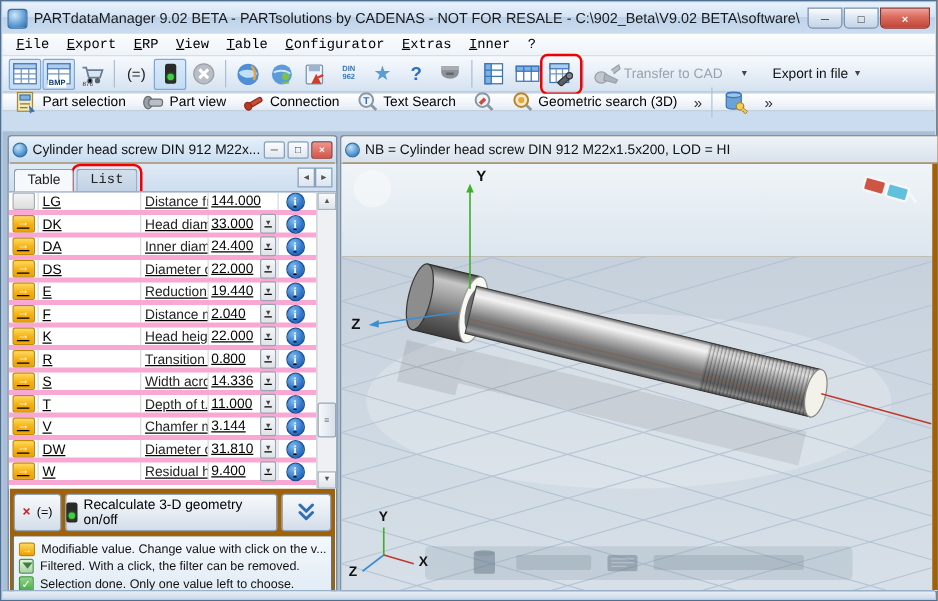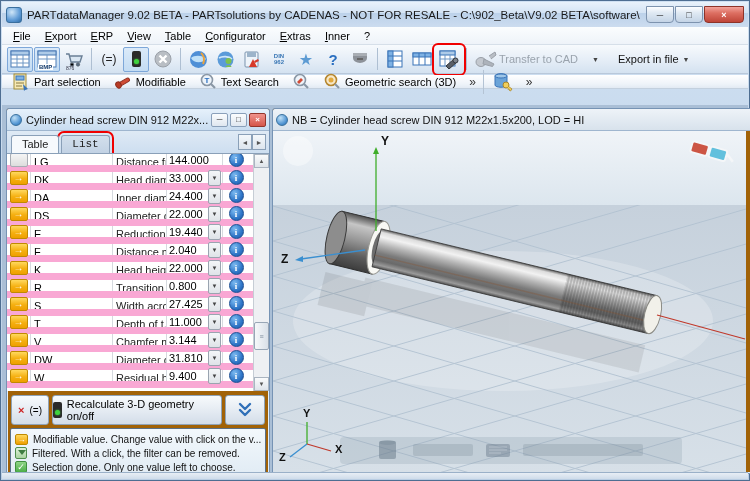--- a/index.html
+++ b/index.html
@@ -22,21 +22,21 @@
   .win-btn { width:28px; height:17px; border:1px solid #7d93ae; border-radius:0 0 4px 4px;
     background:linear-gradient(#fdfeff,#dfe9f3 40%,#c4d4e6); color:#333; font-size:9px;
     display:flex; align-items:center; justify-content:center; cursor:default; }
   .win-btn.close { width:40px; background:linear-gradient(#f2a39b,#dd6f62 40%,#bf4538);
     color:#fff; border-color:#8e3328; font-weight:bold; }
 
   
   .menubar { position:absolute; left:1px; right:1px; top:26px; height:18px;
     background:linear-gradient(#fbfdfe,#eef3f9); border-bottom:1px solid #d6dfe9;
     display:flex; align-items:center; padding-left:4px; }
-  .menu-item { display:inline-block; padding:1px 7px; font-size:11px; }
+  .menu-item { display:inline-block; padding:1px 7px; font-size:11px;font-family:Liberation Mono, monospace; }
   .menu-item::first-letter { text-decoration:underline; }
 
   
   .toolbar1 { position:absolute; left:1px; right:1px; top:44px; height:29px;
     background:linear-gradient(#f7fafd,#e3ecf6 60%,#d4e2f0); border-bottom:1px solid #b9c8da;
     display:flex; align-items:center; padding-left:5px; gap:1px; }
   .tb-btn { width:26px; height:25px; display:flex; align-items:center; justify-content:center;
     border:1px solid transparent; border-radius:2px; position:relative; }
   .tb-btn.pressed { border-color:#7da7d9; background:linear-gradient(#dbeaf9,#c3dcf3); }
   .tb-sep { width:1px; height:22px; background:#aebfd2; margin:0 3px; }
@@ -79,21 +79,21 @@
   .tabs-bar { height:22px; display:flex; align-items:flex-end; padding:2px 2px 0 4px;
     background:linear-gradient(#dfeaf5,#cddef0); position:relative; }
   .tab { padding:2px 10px 3px; font-size:11px; border:1px solid #8aa0b8; border-bottom:none;
     border-radius:3px 3px 0 0; background:linear-gradient(#d3dfec,#c2d2e4); margin-right:2px; color:#222; }
   .tab.active { background:#f6f9fc; position:relative; z-index:2; }
   .tab-arrows { position:absolute; right:3px; bottom:3px; display:flex; }
   .tab-arrow { width:14px; height:16px; border:1px solid #8aa0b8; background:linear-gradient(#f4f8fb,#dde5ee);
     font-size:7px; color:#555; display:flex; align-items:center; justify-content:center; }
 
   .param-table { height:238px; background:#fff; border-top:1px solid #8aa0b8; position:relative; overflow:hidden; }
-  .p-row { display:flex; height:18px; border-bottom:7px solid #f9a8d4; align-items:stretch; }
+  .p-row { display:flex; height:18px; border-bottom:4px solid #f9a8d4; align-items:stretch;text-decoration:underline; }
   .cell-icon { width:24px; display:flex; align-items:center; justify-content:center; border-right:1px solid #d6dadf; }
   .arrow-btn { width:18px; height:14px; border:1px solid #c08a00; border-radius:2px;
     background:linear-gradient(#ffd95e,#f5b011 55%,#ef9f00); color:#fff; font-size:10px; font-weight:bold;
     display:flex; align-items:center; justify-content:center; line-height:1; }
   .blank-btn { width:18px; height:14px; border:1px solid #a8adb4; border-radius:2px;
     background:linear-gradient(#f5f5f5,#dddddd); }
   .cell-name { width:82px; padding:2px 3px; border-right:1px solid #d6dadf; overflow:hidden; white-space:nowrap; }
   .cell-desc { width:54px; padding:2px 3px; border-right:1px solid #d6dadf; overflow:hidden; white-space:nowrap; color:#222; }
   .cell-val { width:56px; display:flex; align-items:center; border-right:1px solid #d6dadf; }
   .val-text { flex:1; padding:0 2px; overflow:hidden; white-space:nowrap; }
@@ -297,24 +297,31 @@
       <svg class="isvg" width="18" height="18" viewBox="0 0 18 18">
           <rect x="2" y="1" width="12" height="15" fill="#f6e9b5" stroke="#a08b3c"></rect>
           <rect x="4" y="3" width="8" height="4" fill="#7fb2e4" stroke="#3a74b8"></rect>
           <path d="M4 10h8M4 13h6" stroke="#8a7a40"></path>
           <path d="M11 11l5 5-3 1-1 1z" fill="#3a74b8"></path>
         </svg>
       <span>Part selection</span>
     </div>
     <div class="nav-item">
       <svg class="isvg" width="18" height="16" viewBox="0 0 18 16">
+          <ellipse cx="4.5" cy="8" rx="3.5" ry="5" fill="#9aa0a8" stroke="#6b7076"></ellipse>
+          <rect x="5" y="5.2" width="11" height="5.6" rx="2" fill="#b9bec5" stroke="#6b7076"></rect>
+        </svg>
+      <span>Part view</span>
+    </div>
+    <div class="nav-item">
+      <svg class="isvg" width="18" height="16" viewBox="0 0 18 16">
           <rect x="5" y="6.2" width="11" height="3.6" rx="1.5" fill="#d04b35" stroke="#8e2c1c" transform="rotate(-30 10 8)"></rect>
           <ellipse cx="4.5" cy="11" rx="2.6" ry="3.2" fill="#b83a24" stroke="#8e2c1c" transform="rotate(-30 4.5 11)"></ellipse>
         </svg>
-      <span>Modifiable</span>
+      <span>Connection</span>
     </div>
     <div class="nav-item">
       <svg class="isvg" width="18" height="17" viewBox="0 0 18 17">
           <circle cx="8" cy="7" r="5.5" fill="#eef4fa" stroke="#8a97a5" stroke-width="1.6"></circle>
           <text x="8" y="10" font-size="8" font-weight="bold" fill="#2a6fc0" text-anchor="middle">T</text>
           <path d="M12 11l4 4" stroke="#8a97a5" stroke-width="2.2"></path>
         </svg>
       <span>Text Search</span>
     </div>
     <div class="nav-item">
@@ -480,21 +487,21 @@
                 <span class="info-btn">i</span>
               </div>
           </div>
           <div class="p-row">
             <div class="cell-icon">
                 <span class="arrow-btn">→</span>
               </div>
             <div class="cell-name">S</div>
             <div class="cell-desc">Width acro...</div>
             <div class="cell-val">
-                <span class="val-text">27.425</span>
+                <span class="val-text">14.336</span>
                 <span class="dd-btn">▼</span>
               </div>
             <div class="cell-info">
                 <span class="info-btn">i</span>
               </div>
           </div>
           <div class="p-row">
             <div class="cell-icon">
                 <span class="arrow-btn">→</span>
               </div>

